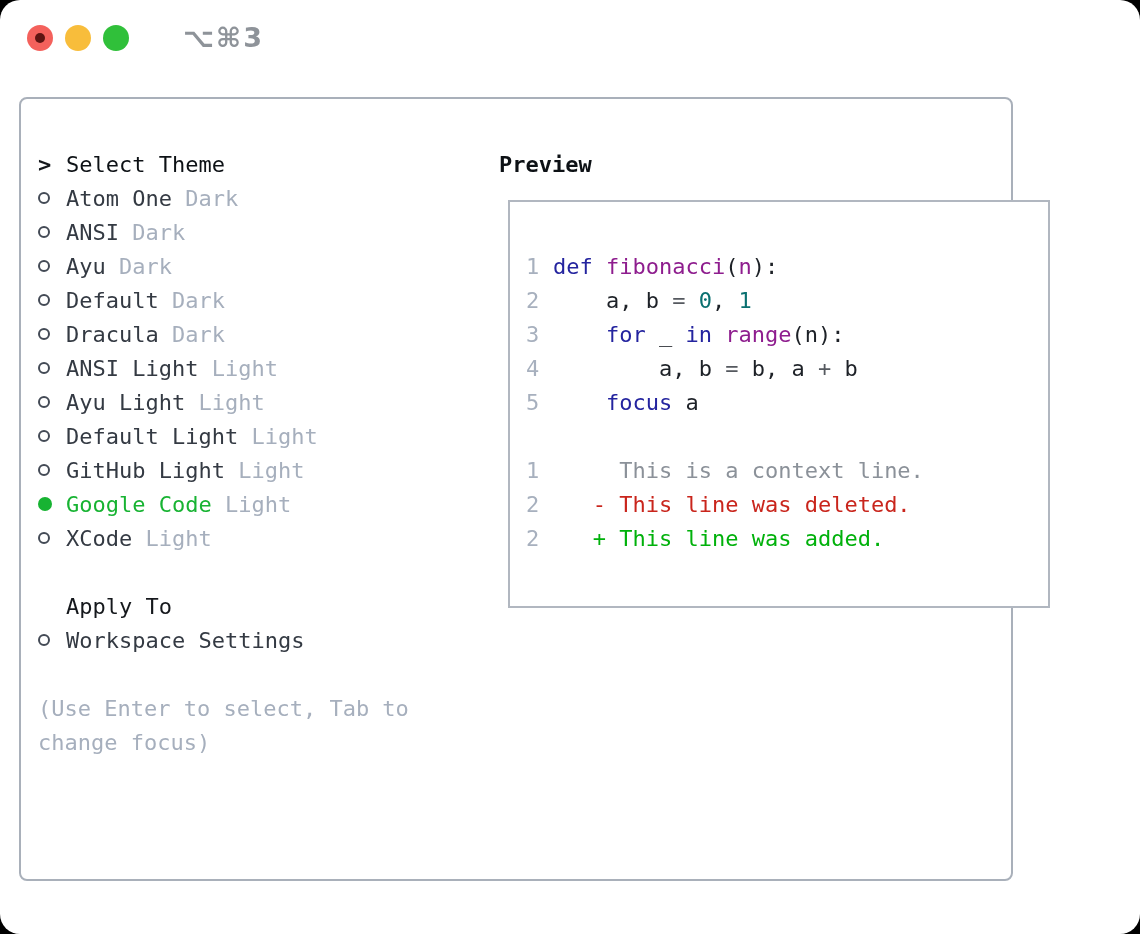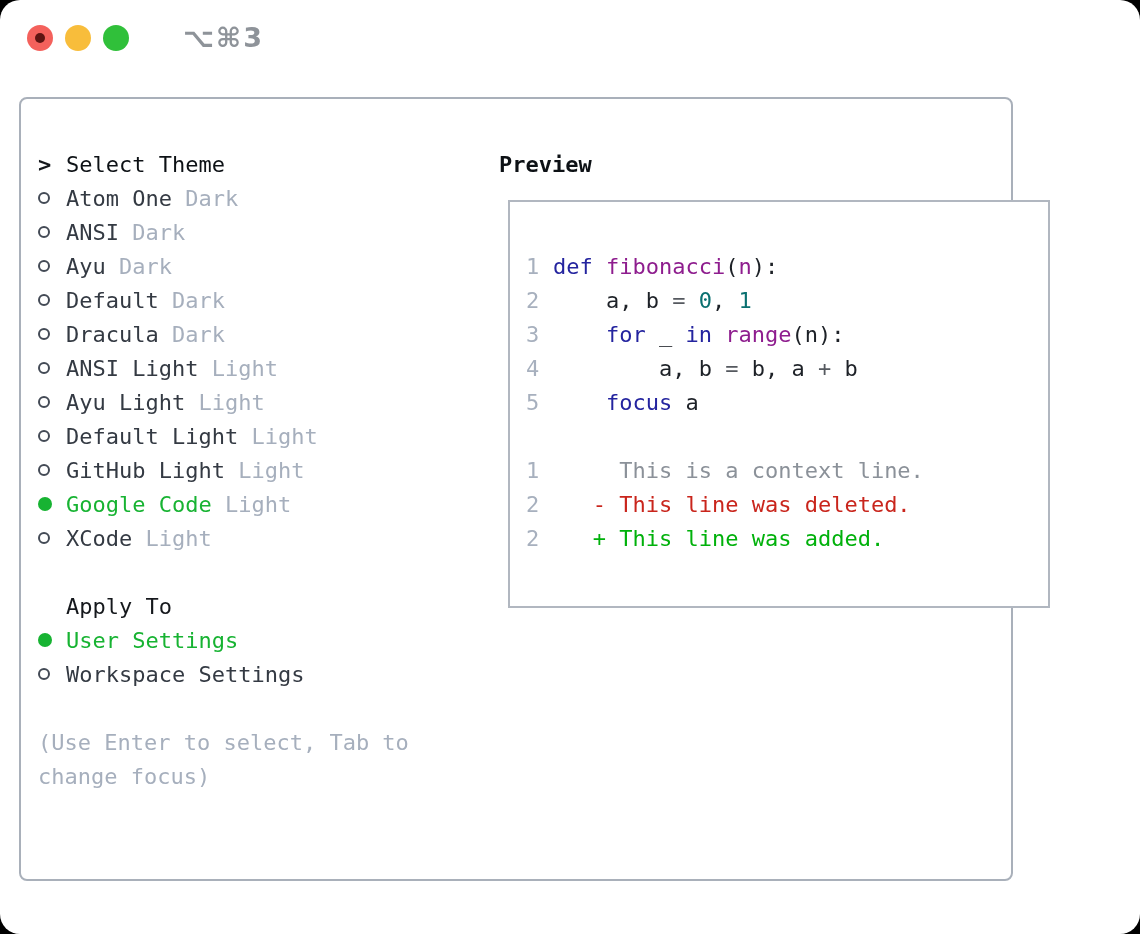--- a/index.html
+++ b/index.html
@@ -78,21 +78,20 @@
           <div class="row"><span class="cell"><span class="bullet"></span></span><span class="tname">ANSI Light</span> <span class="variant">Light</span></div>
           <div class="row"><span class="cell"><span class="bullet"></span></span><span class="tname">Ayu Light</span> <span class="variant">Light</span></div>
           <div class="row"><span class="cell"><span class="bullet"></span></span><span class="tname">Default Light</span> <span class="variant">Light</span></div>
           <div class="row"><span class="cell"><span class="bullet"></span></span><span class="tname">GitHub Light</span> <span class="variant">Light</span></div>
           <div class="row"><span class="cell"><span class="bullet sel"></span></span><span class="tname green">Google Code</span> <span class="variant">Light</span></div>
           <div class="row"><span class="cell"><span class="bullet"></span></span><span class="tname">XCode</span> <span class="variant">Light</span></div>
         </div>
       <div class="spacer"></div>
       <div class="row"><span class="cell"></span><span class="subhdr">Apply To</span></div>
       <div id="apply-list">
-          <div class="row"><span class="cell"><span class="bullet sel"></span></span><span class="tname green">User Settings</span></div>
           <div class="row"><span class="cell"><span class="bullet"></span></span><span class="tname">Workspace Settings</span></div>
         </div>
       <div class="spacer"></div>
       <div class="row hint">(Use Enter to select, Tab to</div>
       <div class="row hint">change focus)</div>
     </div>
 
     <div class="preview-hdr">Preview</div>
     <div class="preview-box" id="preview-box">
         <div class="crow"><span class="gutter">1</span><span class="tk-kw">def</span><span class="tk-pl"> </span><span class="tk-fn">fibonacci</span><span class="tk-pl">(</span><span class="tk-fn">n</span><span class="tk-pl">):</span></div>

